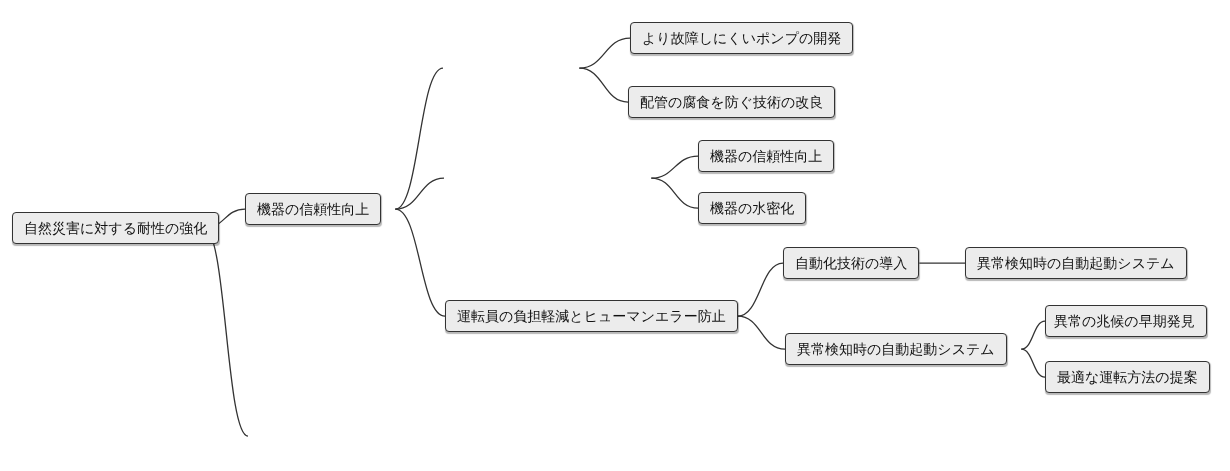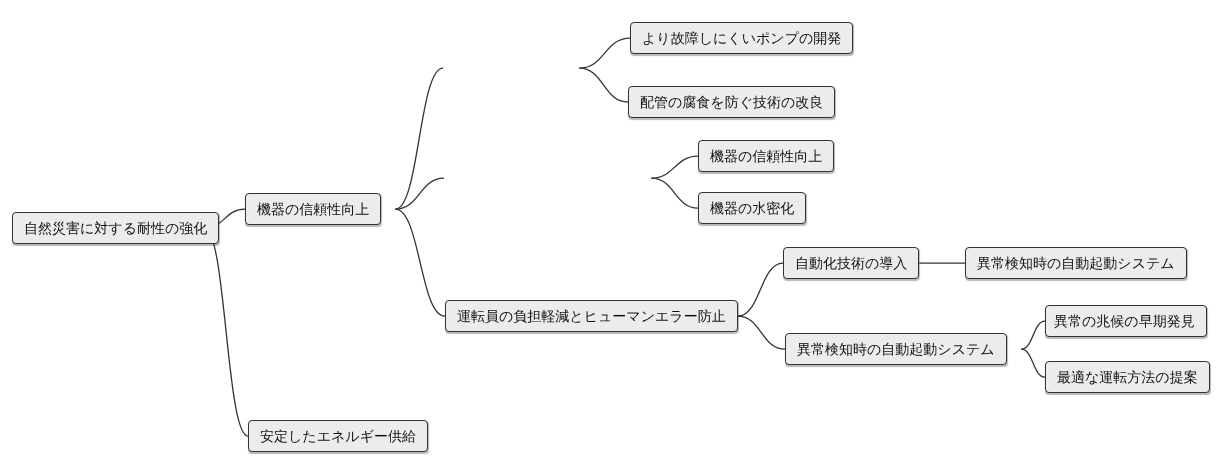--- a/index.html
+++ b/index.html
@@ -61,21 +61,20 @@
       <path d="M737.625,316.1484375 C761.3125,316.1484375 761.3125,349.1484375 785,349.1484375" class="edge"></path>
       <path d="M919.328125,263.1484375 C942.1640625,263.1484375 942.1640625,263.1484375 965,263.1484375" class="edge"></path>
       <path d="M1021.296875,349.1484375 C1033.1484375,349.1484375 1033.1484375,321.1484375 1045,321.1484375" class="edge"></path>
       <path d="M1021.296875,349.1484375 C1033.1484375,349.1484375 1033.1484375,377.1484375 1045,377.1484375" class="edge"></path>
     </svg>
 
   <div class="node" style="left:12px;  top:212px;">自然災害に対する耐性の強化</div>
 
   <div class="node" style="left:245px; top:193px;">機器の信頼性向上</div>
 
-  <div class="node" style="left:248px; top:420px;">安定したエネルギー供給</div>
 
 
   <div class="node" style="left:630px; top:22px;">より故障しにくいポンプの開発</div>
 
   <div class="node" style="left:628px; top:86px;">配管の腐食を防ぐ技術の改良</div>
 
 
   <div class="node" style="left:698px; top:140px;">機器の信頼性向上</div>
 
   <div class="node" style="left:698px; top:192px;">機器の水密化</div>

